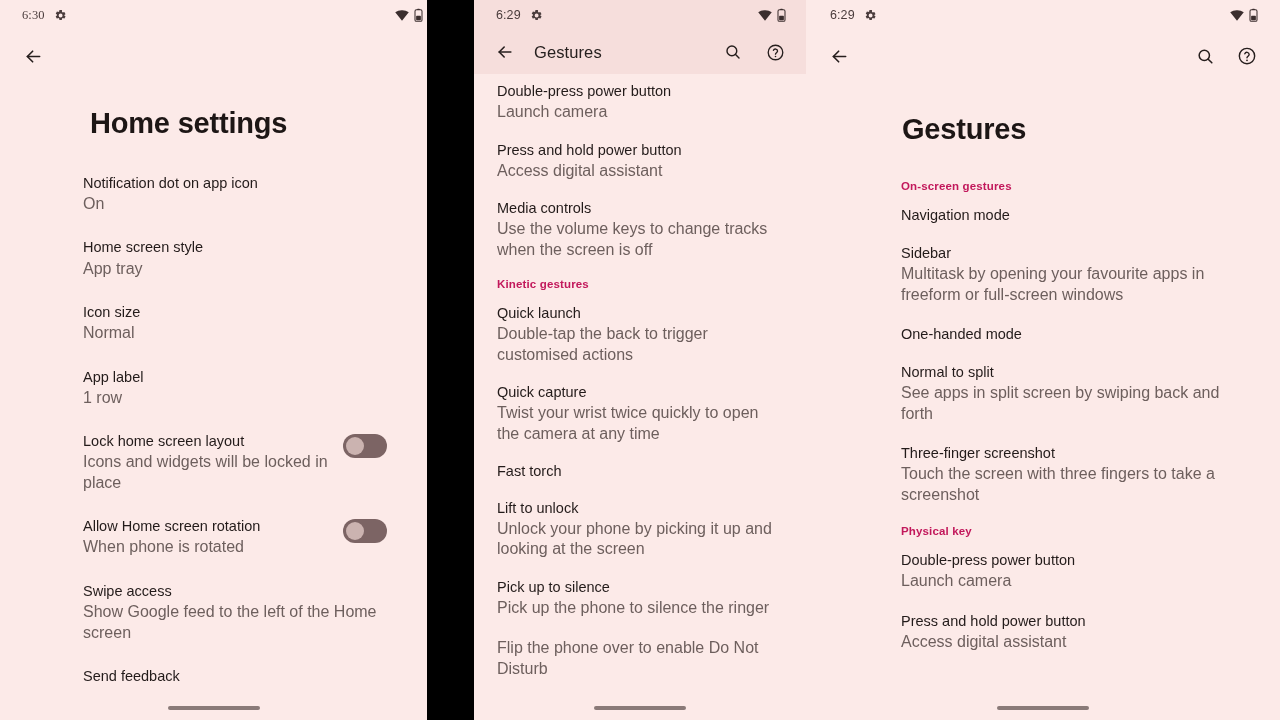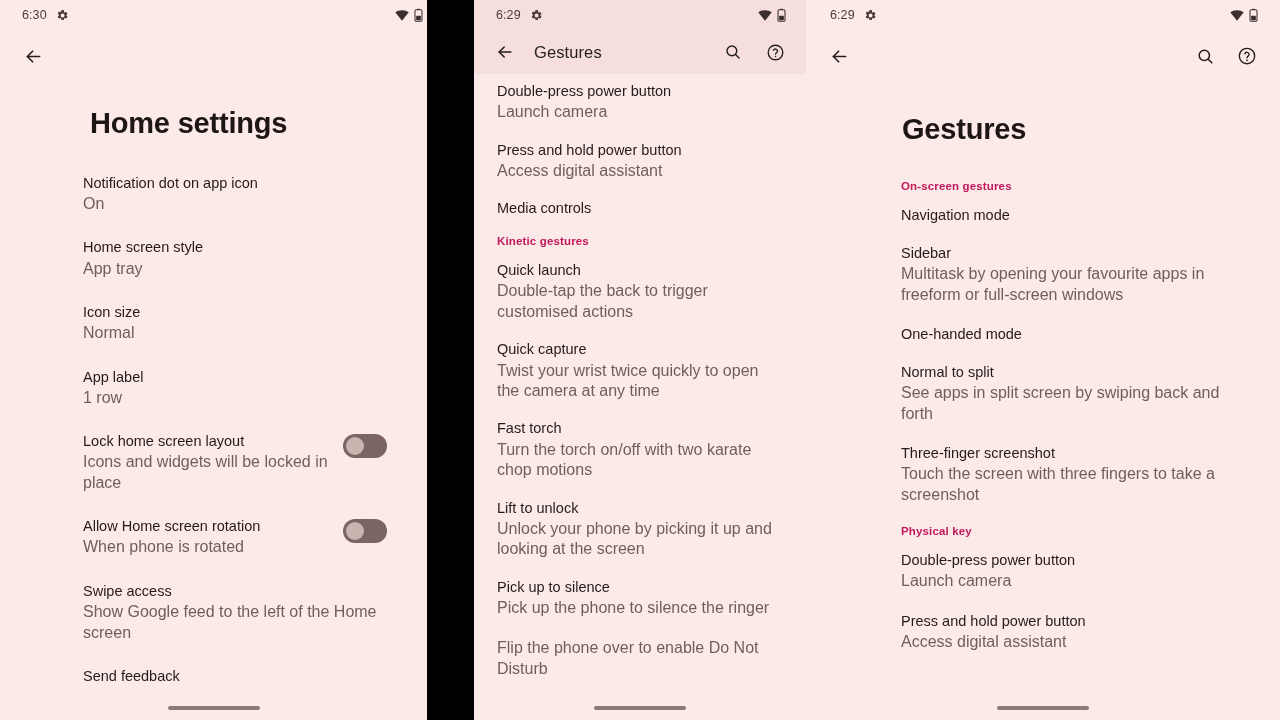--- a/index.html
+++ b/index.html
@@ -122,21 +122,21 @@
     position: absolute;
     bottom: 10px;
     left: 50%;
     transform: translateX(-50%);
     width: 92px; height: 4px;
     border-radius: 3px;
     background: #8a7a78;
   }
 
   
-  #panel1 .statusbar { padding: 0 4px 0 22px; }
+  #panel1 .statusbar { padding: 0 4px 0 22px; font-family: Liberation Serif, serif; }
   #panel1 .appbar { padding: 0 20px 0 18px; height: 52px; }
   #panel1 .p1-title { margin: 26px 0 0 90px; }
   #panel1 .list { padding: 0 0 0 83px; padding-right: 40px; margin-top: 34px; }
   #panel1 .row { margin-bottom: 24px; }
 
   
   #panel2 .scrim {
     position: absolute;
     left: 0; top: 0;
     width: 332px; height: 74px;
@@ -335,20 +335,21 @@
       <div class="row">
         <div class="row-text">
           <div class="row-title">Press and hold power button</div>
           <div class="row-sub">Access digital assistant</div>
         </div>
       </div>
 
       <div class="row">
         <div class="row-text">
           <div class="row-title">Media controls</div>
+          <div class="row-sub">Use the volume keys to change tracks when the screen is off</div>
         </div>
       </div>
 
       <div class="section-label">Kinetic gestures</div>
 
       <div class="row">
         <div class="row-text">
           <div class="row-title">Quick launch</div>
           <div class="row-sub">Double-tap the back to trigger customised actions</div>
         </div>
@@ -357,21 +358,20 @@
       <div class="row">
         <div class="row-text">
           <div class="row-title">Quick capture</div>
           <div class="row-sub">Twist your wrist twice quickly to open the camera at any time</div>
         </div>
       </div>
 
       <div class="row">
         <div class="row-text">
           <div class="row-title">Fast torch</div>
-          <div class="row-sub">Turn the torch on/off with two karate chop motions</div>
         </div>
       </div>
 
       <div class="row">
         <div class="row-text">
           <div class="row-title">Lift to unlock</div>
           <div class="row-sub">Unlock your phone by picking it up and looking at the screen</div>
         </div>
       </div>
 

